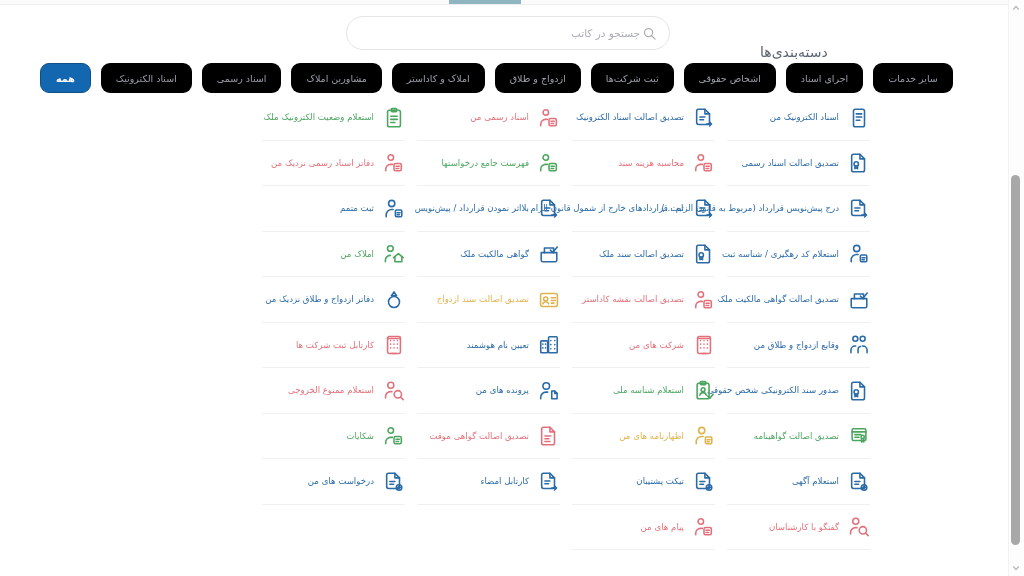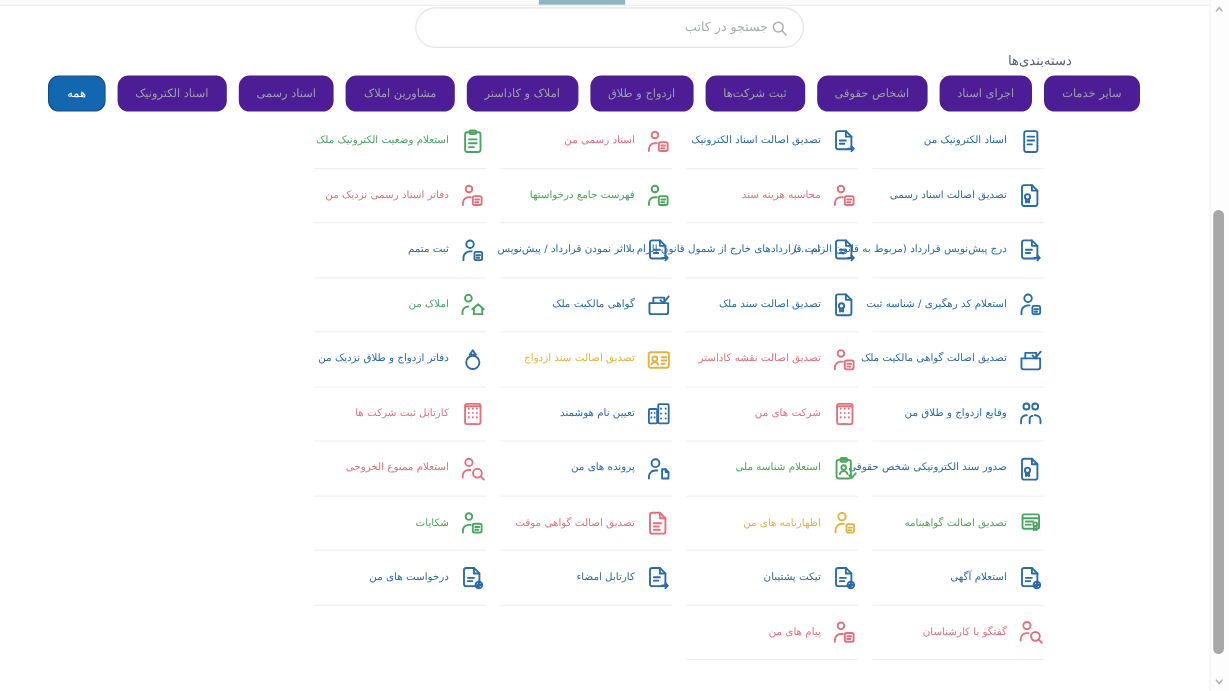--- a/index.html
+++ b/index.html
@@ -26,21 +26,21 @@
     position: absolute; top: 0; left: 449px; width: 72px; height: 4px;
     background: #8fb6c0;
   }
   .top-sliver .rule {
     position: absolute; top: 4px; left: 0; width: 1008px; height: 1px;
     background: #eceef0;
   }
 
   
   .search-wrap {
-    position: absolute; top: 6px; left: 346px;
+    position: absolute; top: 16px; left: 346px;
     width: 324px; height: 34px;
   }
   .search-box {
     width: 100%; height: 100%;
     border: 1px solid #e3e5e8;
     border-radius: 18px;
     background: #ffffff;
     display: flex; align-items: center;
     padding: 0 12px 0 12px;
     direction: rtl;
@@ -50,48 +50,48 @@
     text-align: right;
     font-size: 10.5px;
     color: #a9adb4;
     line-height: 1;
     padding-right: 2px;
   }
   .search-icon { width: 15px; height: 15px; flex: 0 0 auto; opacity: .72; }
 
   
   .cat-label {
-    position: absolute; top: 44px; left: 840px;
-    font-size: 11px; color: #5a6472; text-align: left;
+    position: absolute; top: 44px; left: 760px;
+    font-size: 14px; color: #5a6472; text-align: left;
     white-space: nowrap;
   }
   .chips {
     position: absolute; top: 63px; left: 40px;
     width: 820px; height: 30px;
     display: flex; flex-direction: row-reverse;
     justify-content: flex-start; align-items: center;
     gap: 10px;
   }
   .chip {
     height: 30px;
     padding: 0 15px;
     border-radius: 9px;
-    background: #4c1d95;
+    background: #000000;
     color: #9aa0a9;
     font-size: 9.5px;
     display: flex; align-items: center; justify-content: center;
     white-space: nowrap;
     cursor: pointer;
     flex: 0 0 auto;
   }
   .chip.active {
     background: #1367b0;
     color: #ffffff;
     border: 1.5px solid #124f86;
-    font-weight: normal;
+    font-weight: bold;
   }
 
   
   .grid {
     position: absolute;
     top: 95px; left: 256px;
     width: 620px; height: 478px;
     display: grid;
     grid-template-columns: repeat(4, 155px);
     grid-auto-rows: 45.5px;

